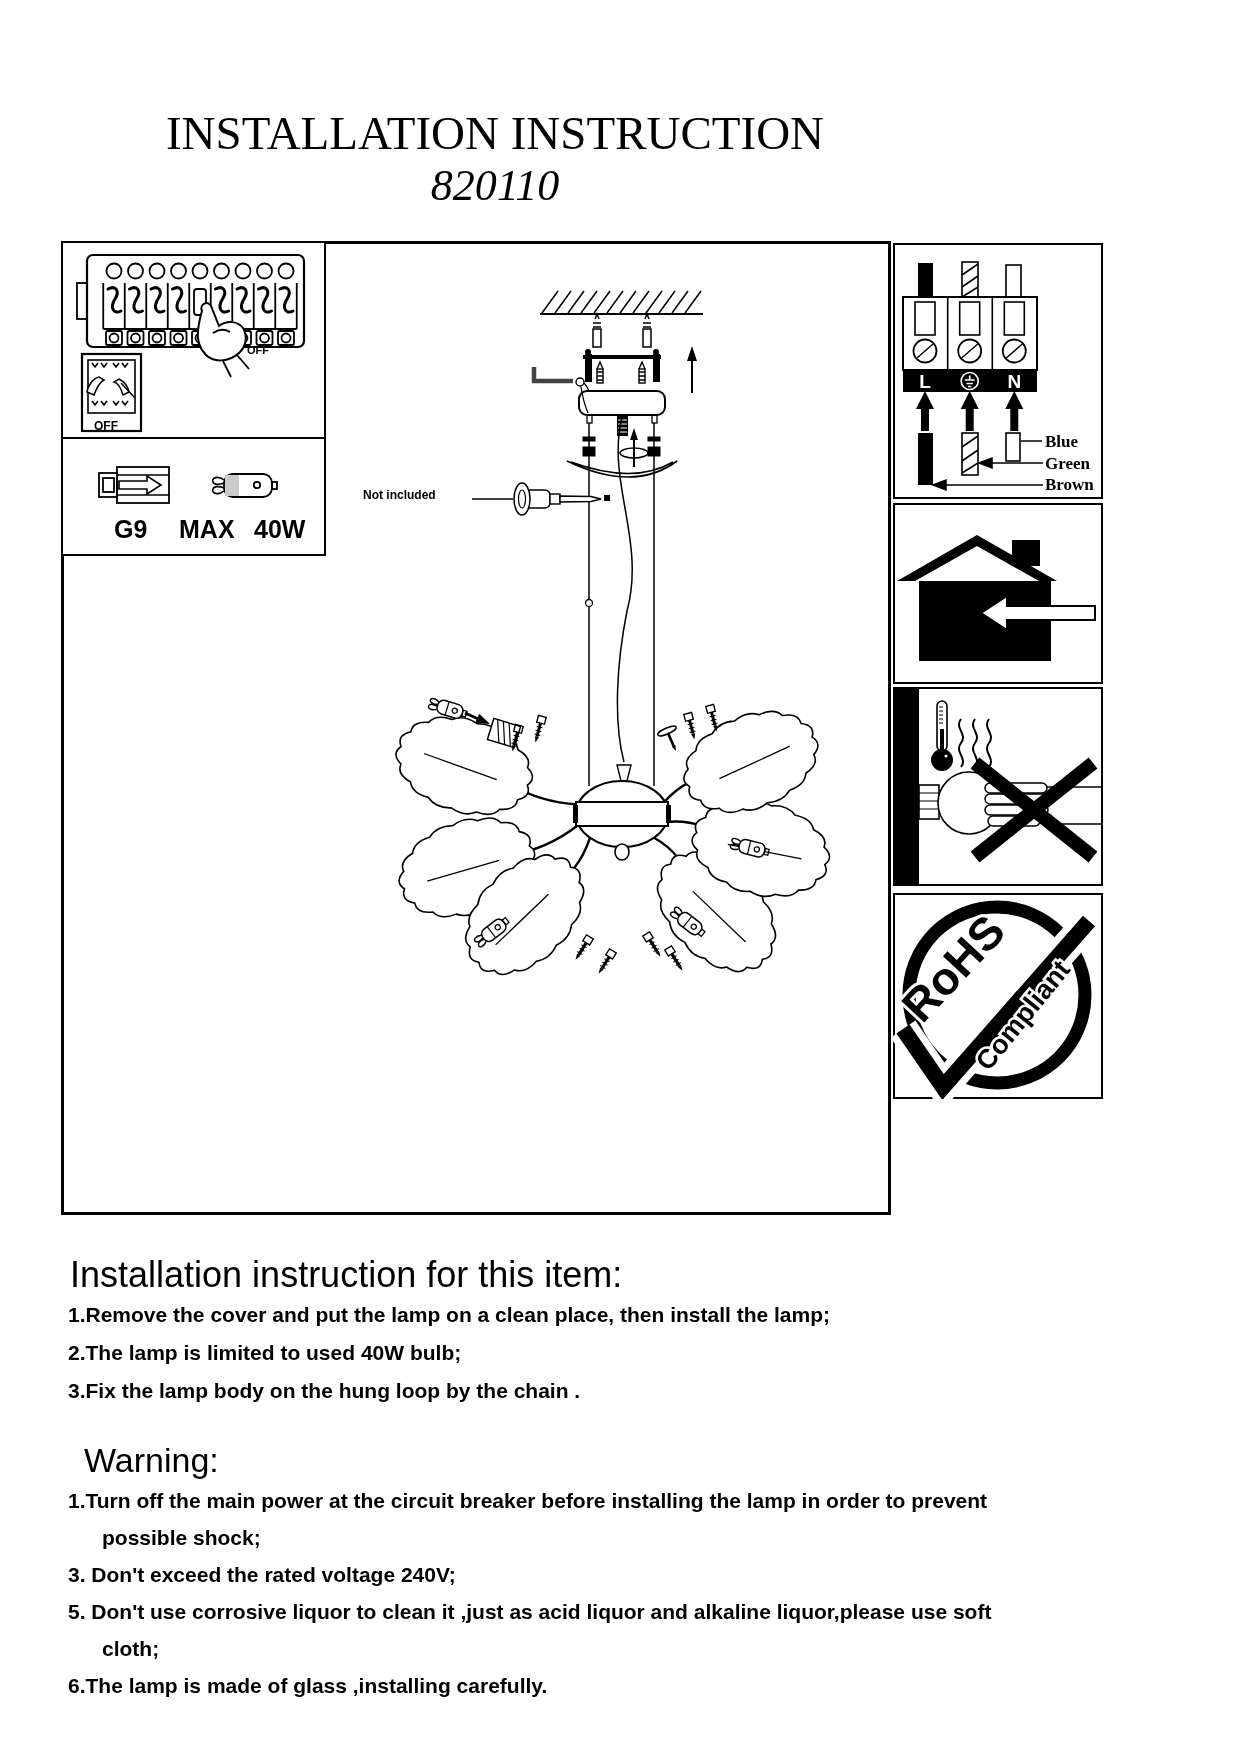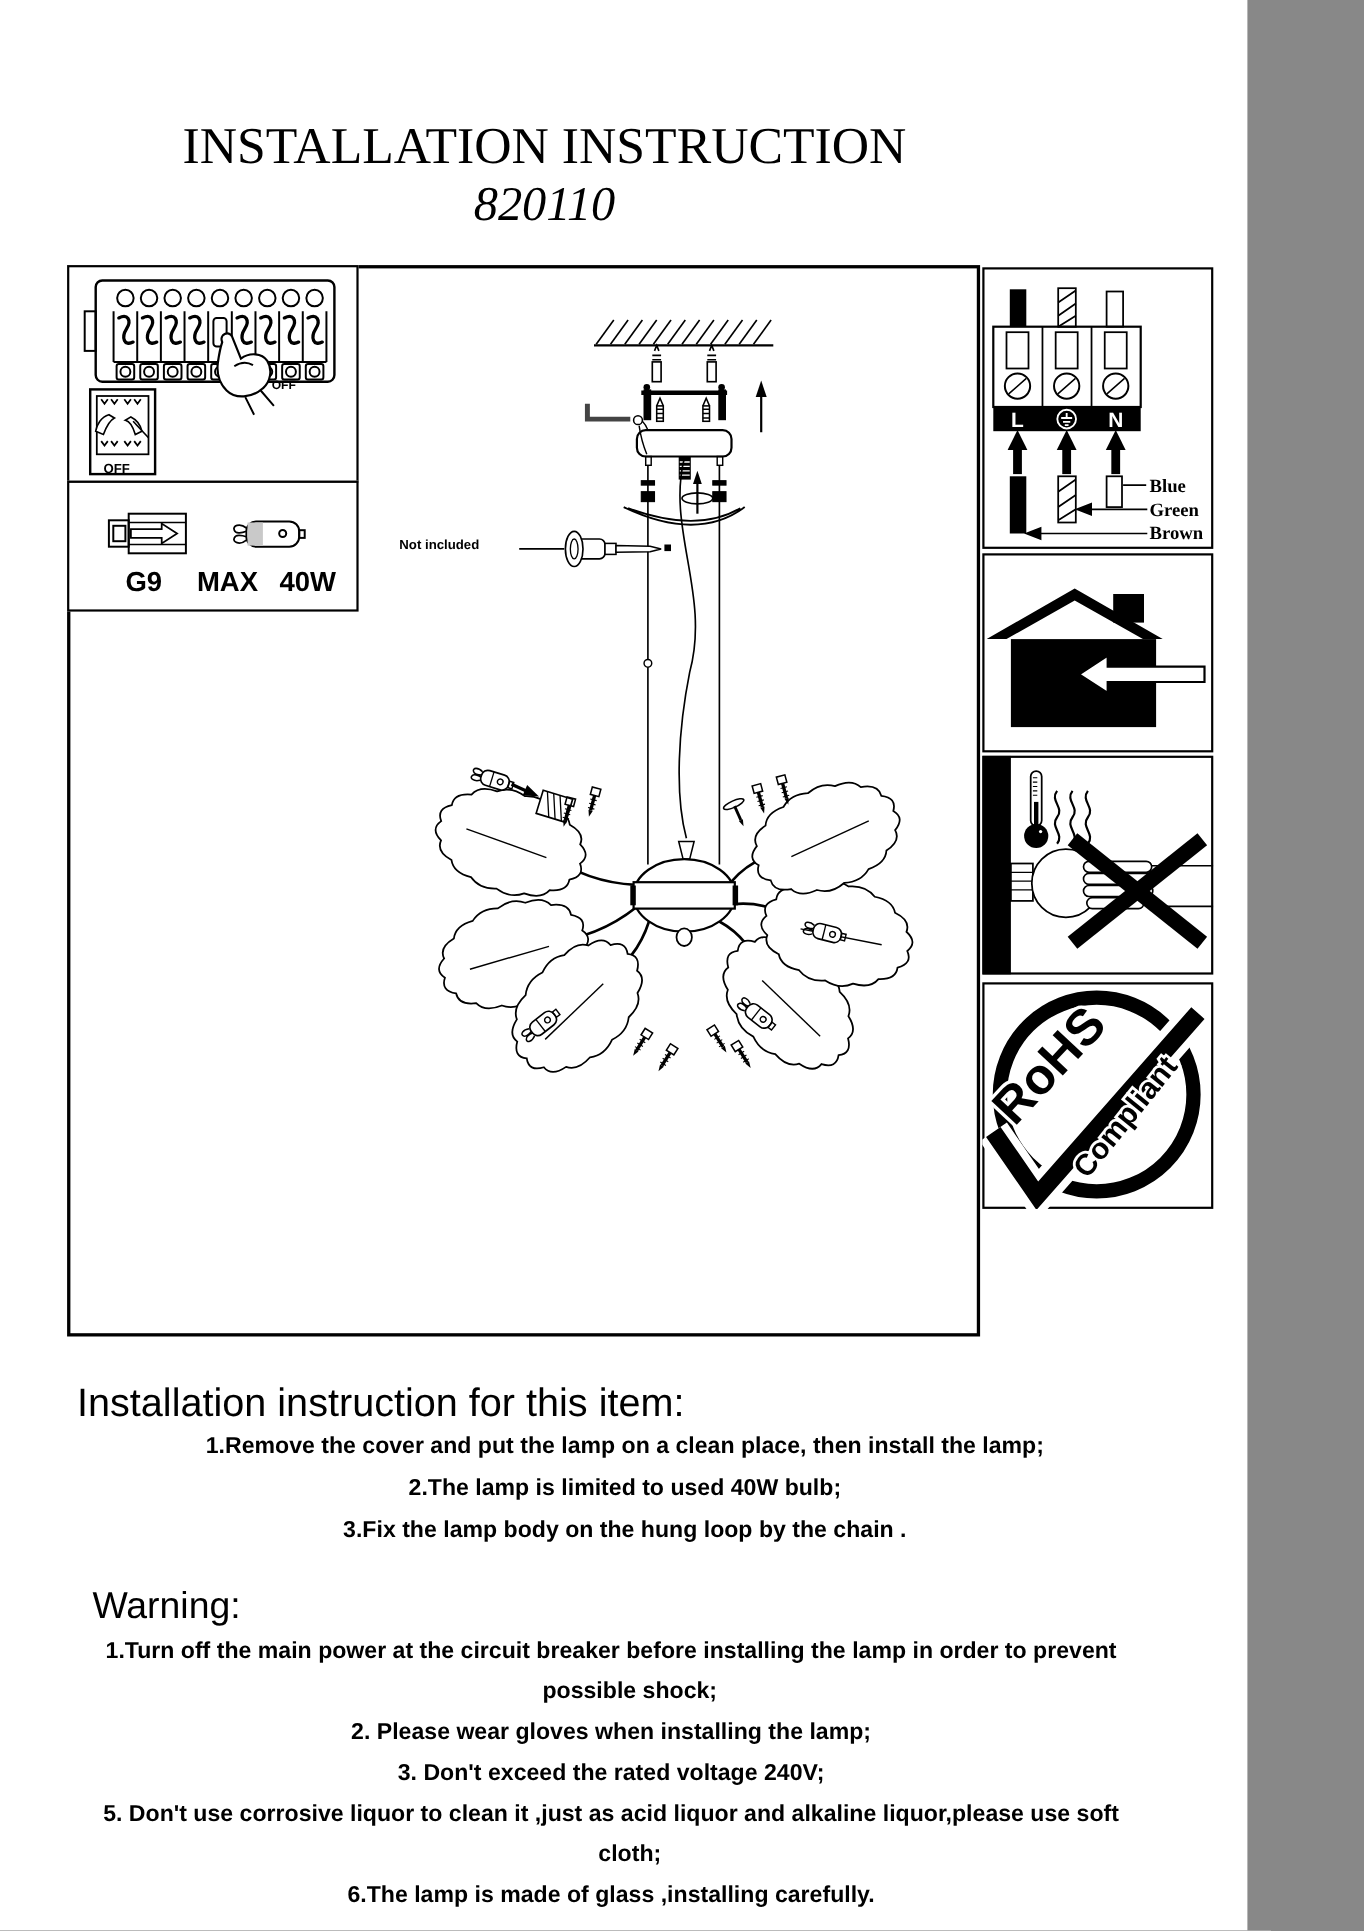--- a/index.html
+++ b/index.html
@@ -1,29 +1,29 @@
 <!DOCTYPE html>
 <html><head>
 <meta charset="utf-8">
 <style>
   html,body{margin:0;padding:0;background:#888;}
-  .page{position:relative;width:1134px;height:1755px;background:#fff;
+  .page{position:relative;width:1240px;height:1755px;background:#fff;
         font-family:"Liberation Sans",sans-serif;color:#000;overflow:hidden;}
   .abs{position:absolute;}
   .box{position:absolute;border:2px solid #000;background:#fff;box-sizing:border-box;}
   #main-box{border-width:3px;}
   .title{font-family:"Liberation Serif",serif;text-align:center;}
   svg{position:absolute;display:block;}
   svg text{font-family:"Liberation Sans",sans-serif;}
   svg text.serif{font-family:"Liberation Serif",serif;font-weight:bold;}
   .caption{font-weight:bold;font-size:25px;margin-left:14px;}
   .note-label{font-weight:bold;font-size:12px;}
   .instr-heading{font-size:36px;}
   .warn-heading{font-size:34px;}
-  .item{font-weight:bold;font-size:21px;line-height:38px;padding-left:34px;text-indent:-34px;text-align:center;}
+  .item{font-weight:bold;font-size:21px;line-height:38px;padding-left:34px;text-indent:-34px;}
   .witem{line-height:37px;}
 </style>
 </head>
 <body>
 
 <div class="page">
 
   <div class="abs title" style="left:0;top:106;width:990px;top:106px;font-size:47px;">INSTALLATION INSTRUCTION</div>
   <div class="abs title" style="left:0;top:160px;width:990px;font-size:44px;font-style:italic;">820110</div>
 
@@ -398,18 +398,17 @@
 
   <div class="abs instr-heading" style="left:70px;top:1254px;">Installation instruction for this item:</div>
   <div class="abs" style="left:68px;top:1296px;width:1000px;">
     <div class="item">1.Remove the cover and put the lamp on a clean place, then install the lamp;</div>
     <div class="item">2.The lamp is limited to used  40W bulb;</div>
     <div class="item">3.Fix the lamp body on the  hung loop by the chain .</div>
   </div>
   <div class="abs warn-heading" style="left:84px;top:1441px;">Warning:</div>
   <div class="abs" style="left:68px;top:1482px;width:975px;">
     <div class="item witem">1.Turn off the main power at the circuit breaker before installing the lamp in order to prevent possible shock;</div>
-    <div class="item witem">2. Please wear gloves when installing the lamp;</div>
     <div class="item witem">3. Don't exceed the rated voltage 240V;</div>
     <div class="item witem">5. Don't use corrosive liquor to clean it ,just as acid liquor and alkaline liquor,please use soft cloth;</div>
     <div class="item witem">6.The lamp is made of  glass ,installing carefully.</div>
   </div>
 </div>
 
 </body></html>

